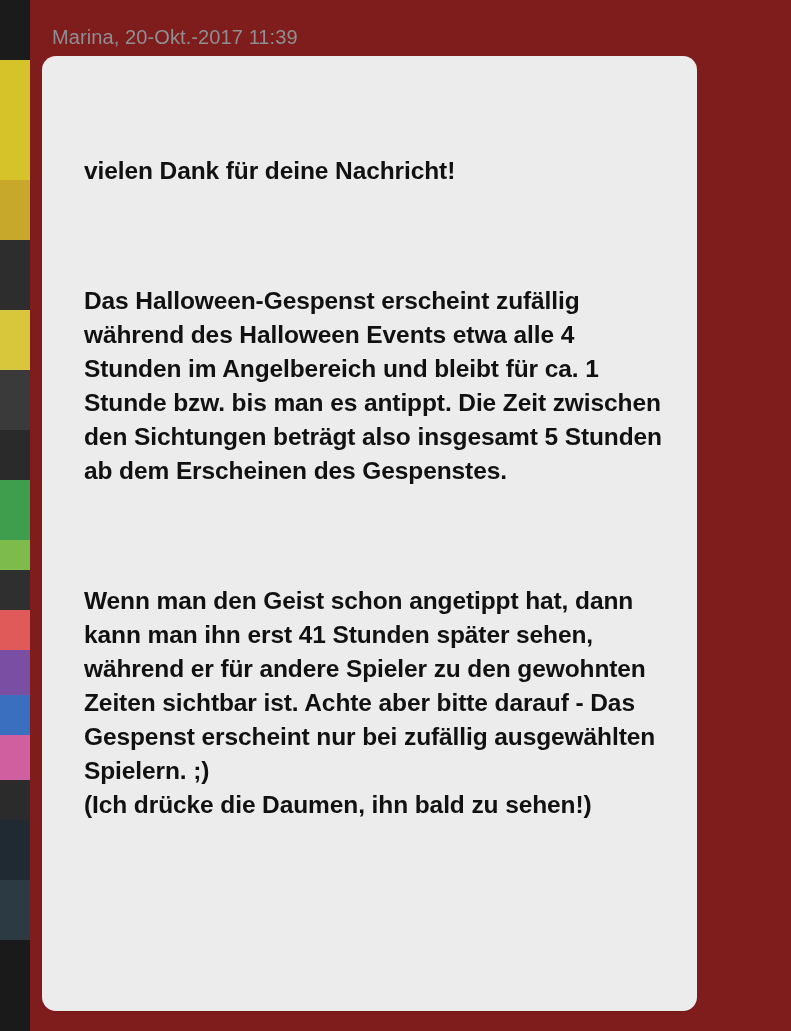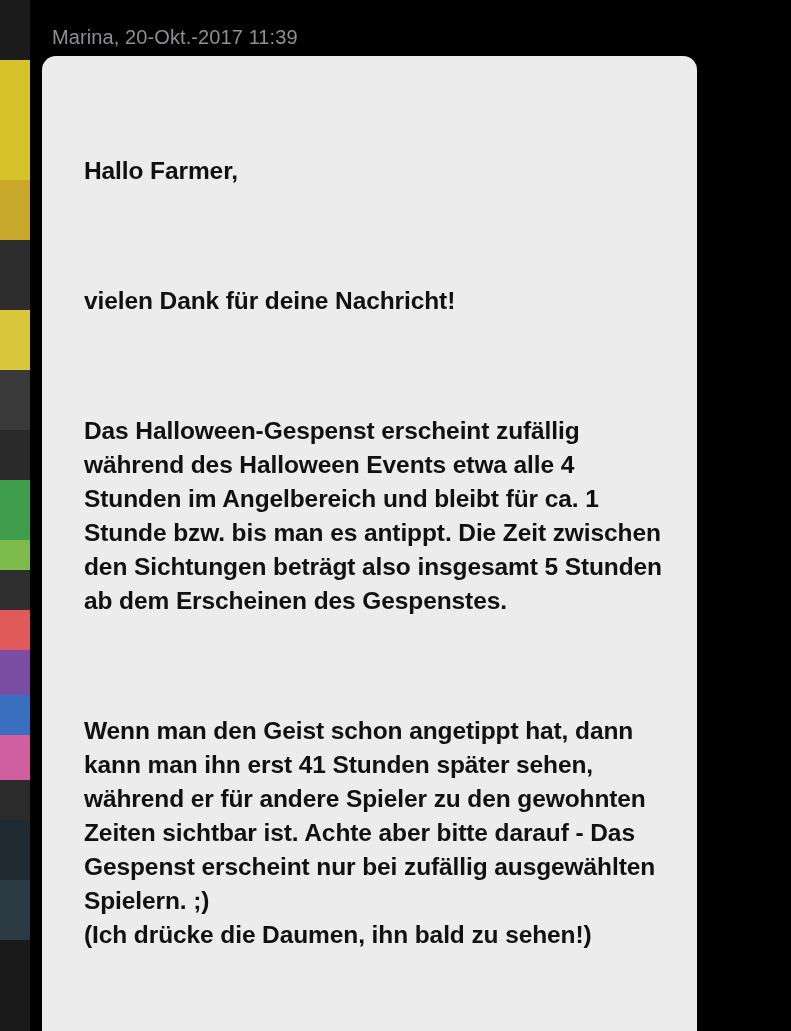--- a/index.html
+++ b/index.html
@@ -30,21 +30,21 @@
     width: 30px;
   }
 
   
   .message-panel {
     position: absolute;
     left: 30px;
     top: 0;
     width: 761px;
     height: 1031px;
-    background: #000000;
+    background: #7f1d1d;
   }
 
   .msg-header {
     position: absolute;
     left: 22px;
     top: 26px;
     font-size: 20px;
     color: #8e8e93;
     letter-spacing: 0.1px;
     white-space: nowrap;
@@ -104,21 +104,20 @@
     <div class="strip-band" style="top: 880px; height: 60px; background: rgb(44, 58, 68);"></div>
     <div class="strip-band" style="top: 940px; height: 91px; background: rgb(26, 26, 26);"></div>
   </div>
 
 <div class="message-panel">
 
   <div class="msg-header">Marina, 20-Okt.-2017 11:39</div>
 
   <div class="bubble">
     <div class="bubble-text">
-      <p class="para">Hallo Farmer,</p>
       <p class="para">vielen Dank für deine Nachricht!</p>
       <p class="para">Das Halloween-Gespenst erscheint zufällig während des Halloween Events etwa alle 4 Stunden im Angelbereich und bleibt für ca. 1 Stunde bzw. bis man es antippt. Die Zeit zwischen den Sichtungen beträgt also insgesamt 5 Stunden ab dem Erscheinen des Gespenstes.</p>
       <p class="para">Wenn man den Geist schon angetippt hat, dann kann man ihn erst 41 Stunden später sehen, während er für andere Spieler zu den gewohnten Zeiten sichtbar ist. Achte aber bitte darauf - Das Gespenst erscheint nur bei zufällig ausgewählten Spielern. ;)
 (Ich drücke die Daumen, ihn bald zu sehen!)</p>
       
       
     </div>
   </div>
 
 </div>

